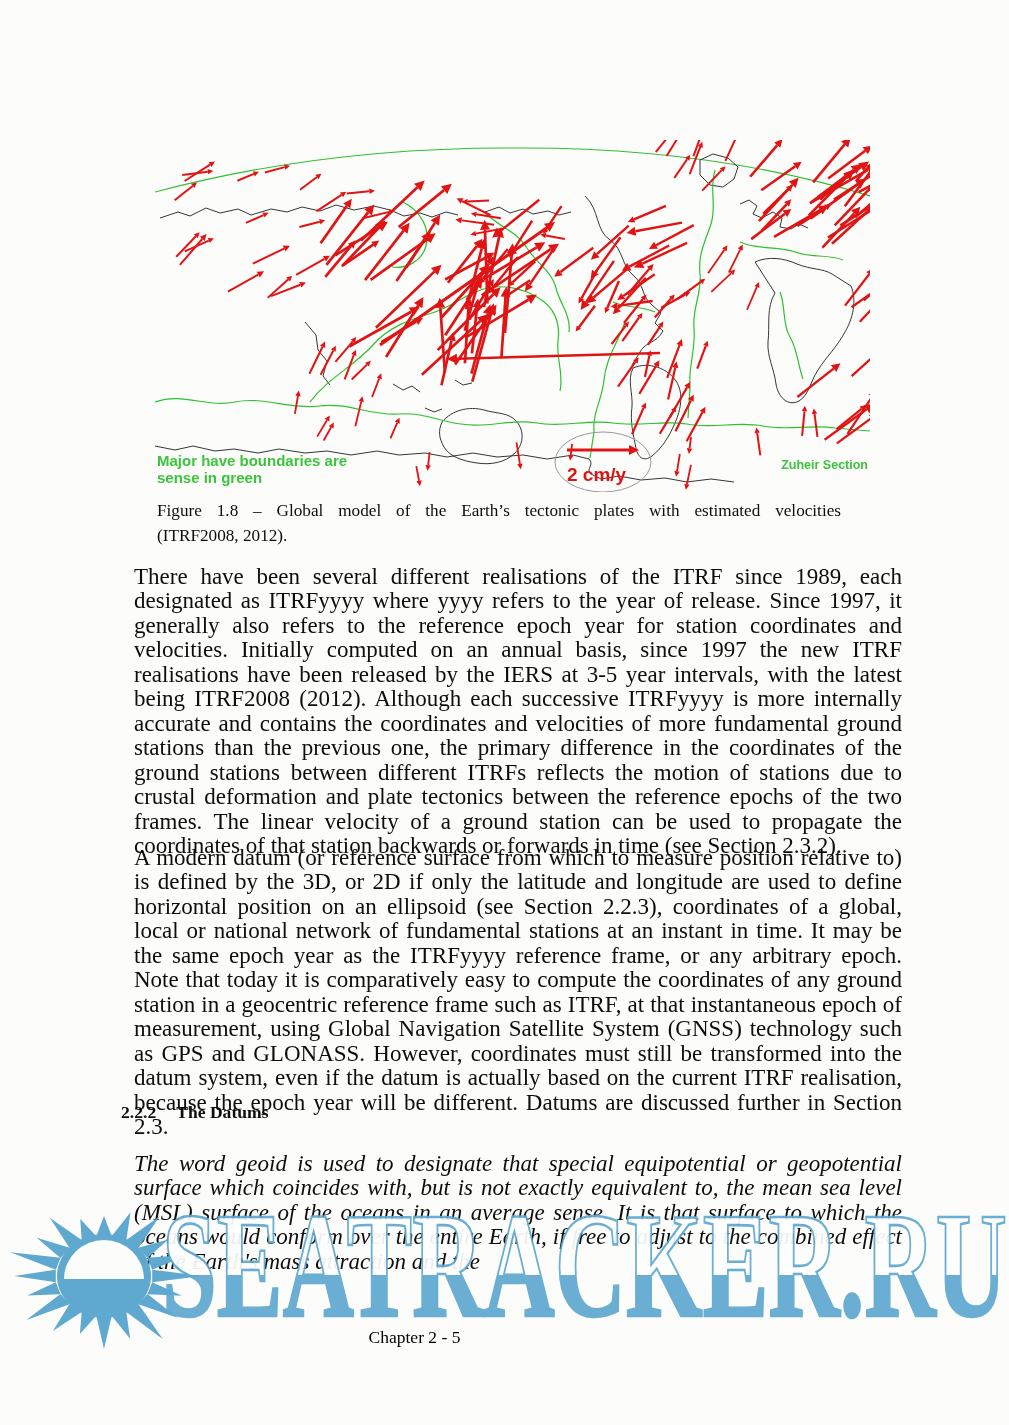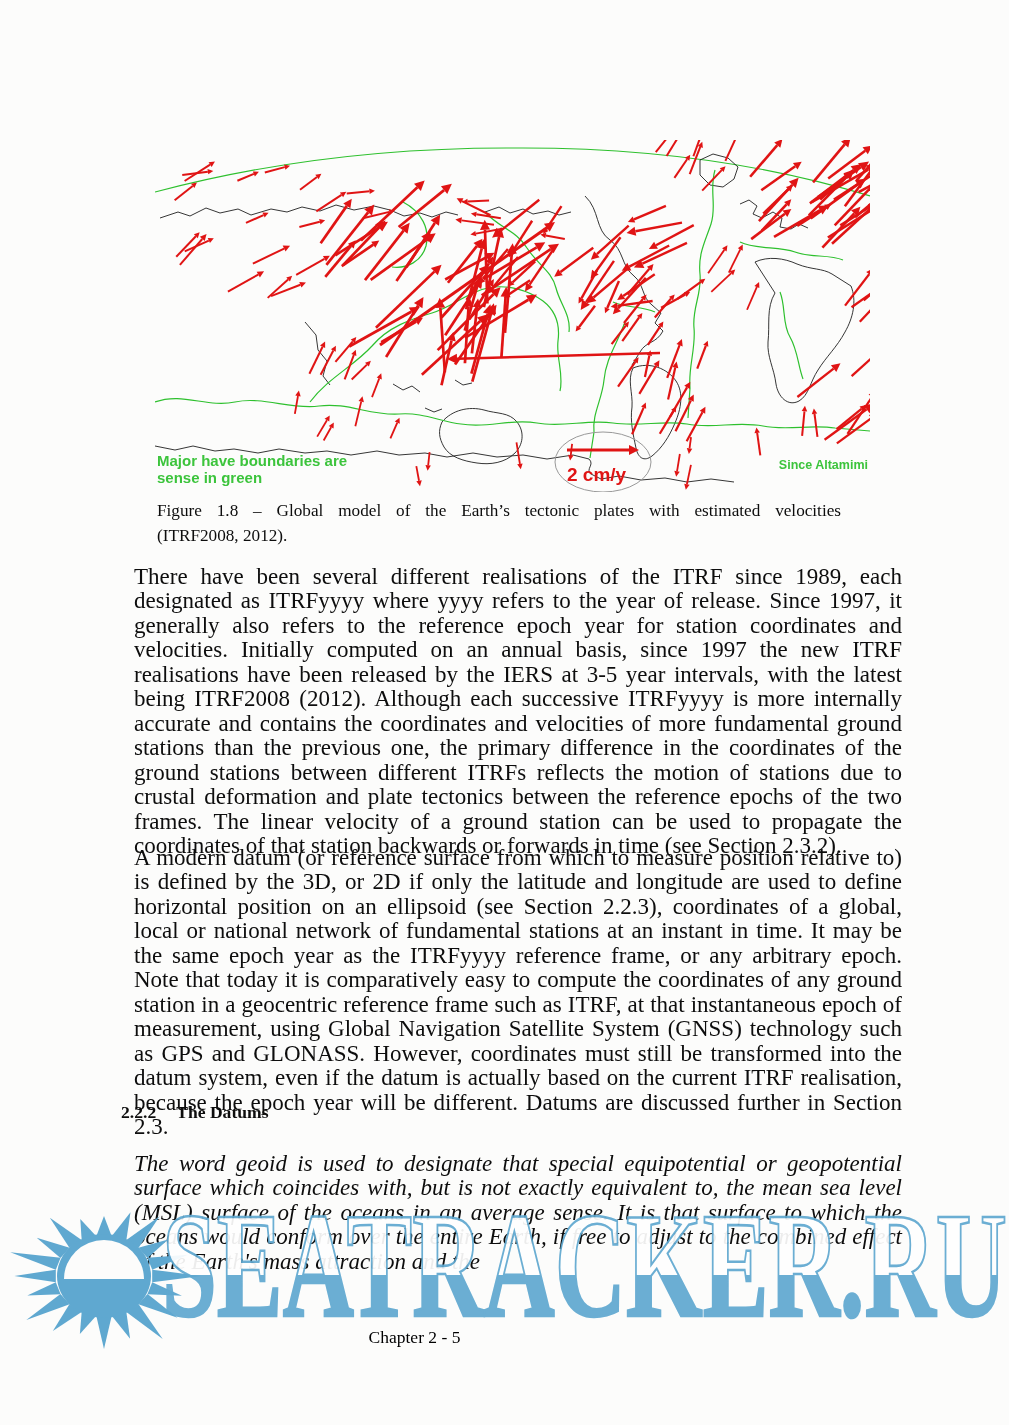--- a/index.html
+++ b/index.html
@@ -448,21 +448,21 @@
             <line x1="412" y1="310" x2="474" y2="310" stroke="#e01414" stroke-width="3.2"></line>
             <polygon points="484,310 474,315 474,305" fill="#e01414"></polygon>
           </g>
         <text x="412" y="341" font-family="Liberation Sans, sans-serif" font-weight="bold" font-size="19" fill="#e01414">2 cm/y</text>
       </g>
     </svg>
     <div class="plate-note">
       <div>Major have boundaries are</div>
       <div>sense in green</div>
     </div>
-    <div class="credit">Since Altamimi</div>
+    <div class="credit">Zuheir Section</div>
   </div>
 
   <div class="caption">
     <div class="cap1">Figure 1.8 – Global model of the Earth’s tectonic plates with estimated velocities</div>
     <div>(ITRF2008, 2012).</div>
   </div>
 
   <div class="para p1">There have been several different realisations of the ITRF since 1989, each designated as ITRFyyyy where yyyy refers to the year of release. Since 1997, it generally also refers to the reference epoch year for station coordinates and velocities. Initially computed on an annual basis, since 1997 the new ITRF realisations have been released by the IERS at 3-5 year intervals, with the latest being ITRF2008 (2012). Although each successive ITRFyyyy is more internally accurate and contains the coordinates and velocities of more fundamental ground stations than the previous one, the primary difference in the coordinates of the ground stations between different ITRFs reflects the motion of stations due to crustal deformation and plate tectonics between the reference epochs of the two frames. The linear velocity of a ground station can be used to propagate the coordinates of that station backwards or forwards in time (see Section 2.3.2).</div>
   <div class="para p2">A modern datum (or reference surface from which to measure position relative to) is defined by the 3D, or 2D if only the latitude and longitude are used to define horizontal position on an ellipsoid (see Section 2.2.3), coordinates of a global, local or national network of fundamental stations at an instant in time. It may be the same epoch year as the ITRFyyyy reference frame, or any arbitrary epoch. Note that today it is comparatively easy to compute the coordinates of any ground station in a geocentric reference frame such as ITRF, at that instantaneous epoch of measurement, using Global Navigation Satellite System (GNSS) technology such as GPS and GLONASS. However, coordinates must still be transformed into the datum system, even if the datum is actually based on the current ITRF realisation, because the epoch year will be different. Datums are discussed further in Section 2.3.</div>
 

